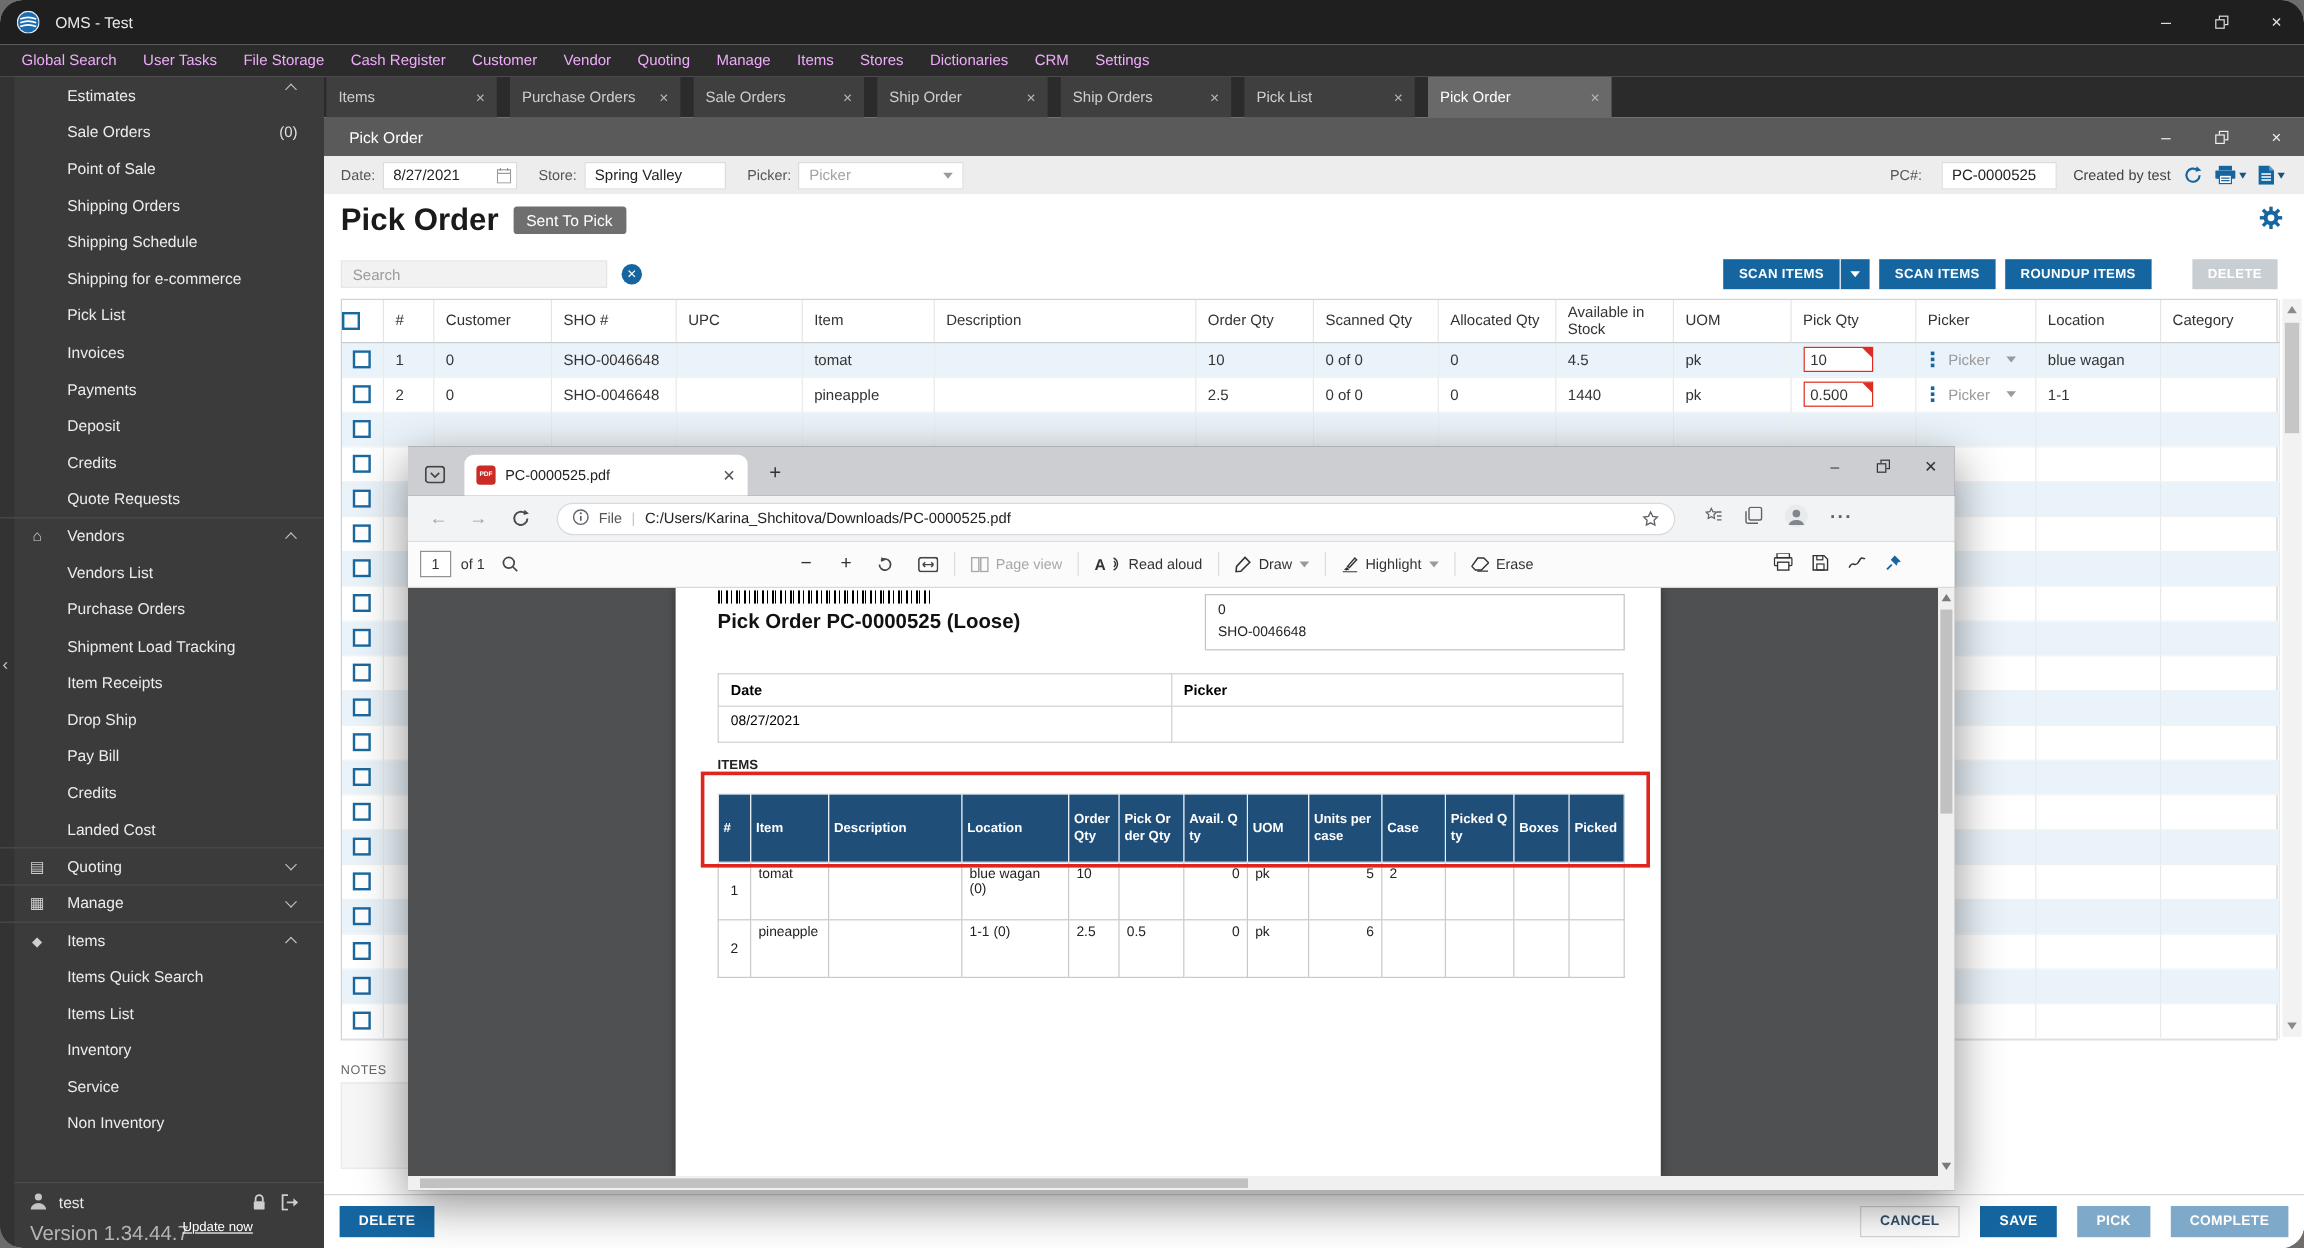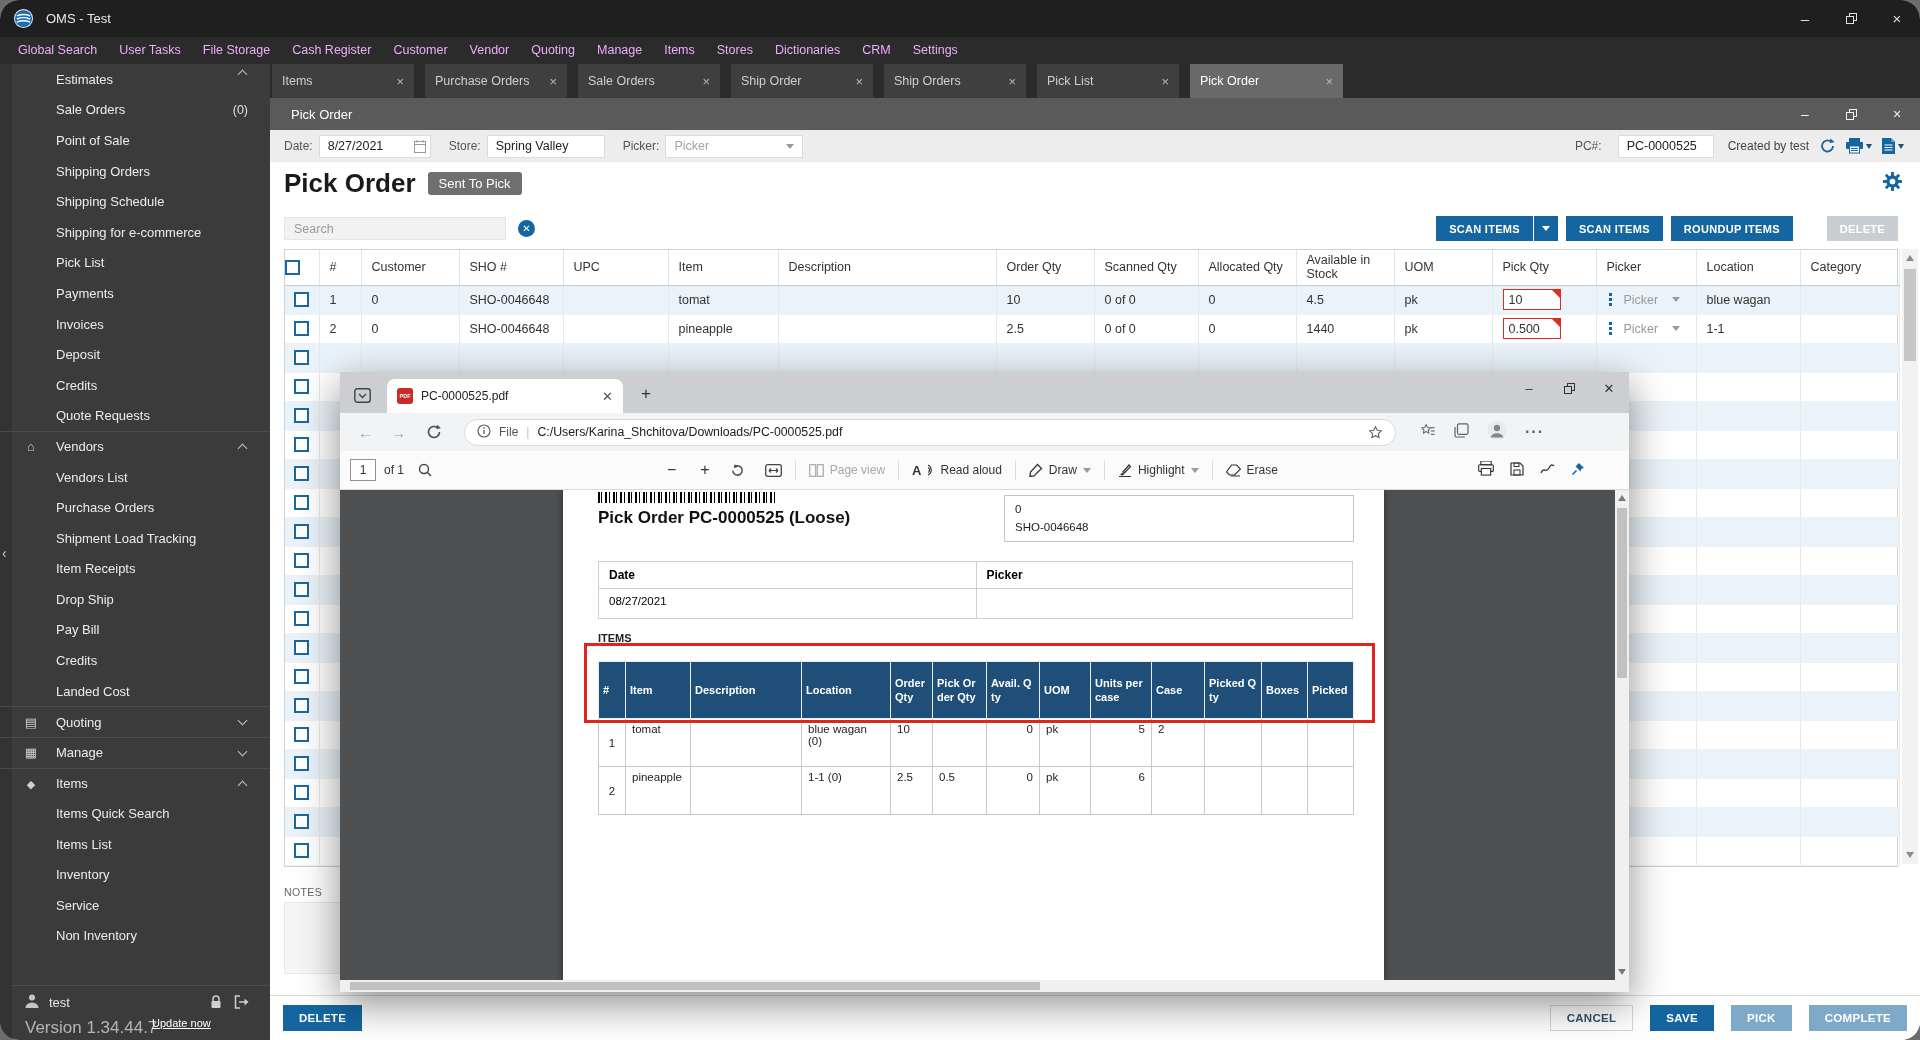--- a/index.html
+++ b/index.html
@@ -301,27 +301,27 @@
 
         </div>
         <div class="side-item">
 
           <span class="slabel">Pick List</span>
           <span class="scount"></span>
 
         </div>
         <div class="side-item">
 
+          <span class="slabel">Invoices</span>
+          <span class="scount"></span>
+
+        </div>
+        <div class="side-item">
+
           <span class="slabel">Payments</span>
-          <span class="scount"></span>
-
-        </div>
-        <div class="side-item">
-
-          <span class="slabel">Invoices</span>
           <span class="scount"></span>
 
         </div>
         <div class="side-item">
 
           <span class="slabel">Deposit</span>
           <span class="scount"></span>
 
         </div>
         <div class="side-item">

